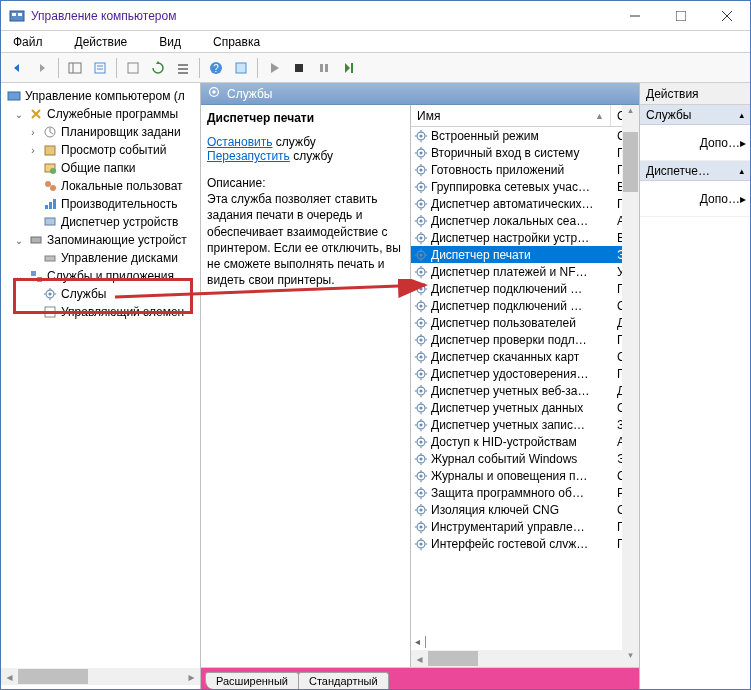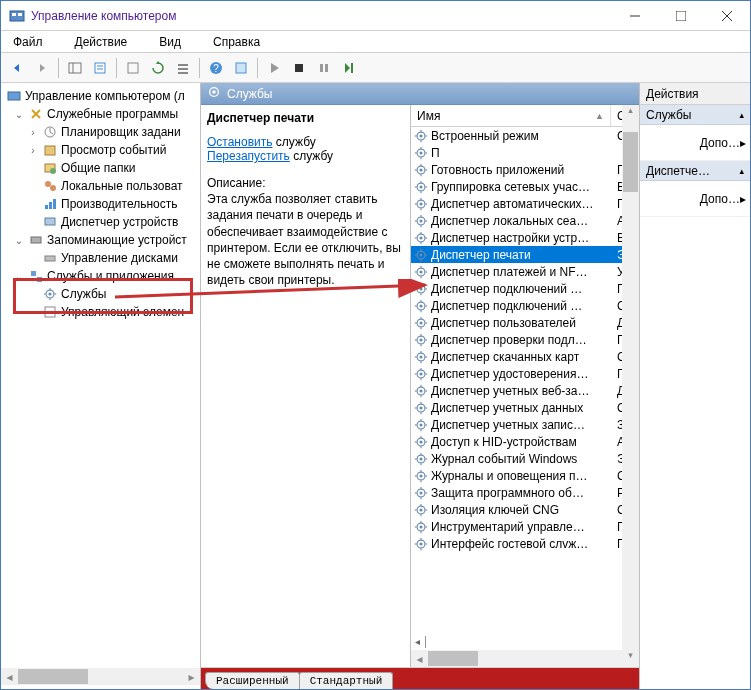--- a/index.html
+++ b/index.html
@@ -35,21 +35,21 @@
 .list-pane { flex: 1; display: flex; flex-direction: column; overflow: hidden; }
 .list-header { display: flex; height: 22px; border-bottom: 1px solid #d0d0d0; background: #fff; }
 .list-header-cell { padding: 2px 6px; border-right: 1px solid #e0e0e0; font-size: 12px; display: flex; align-items: center; }
 .svc-list { flex: 1; overflow: auto; }
 .svc-row { display: flex; align-items: center; height: 17px; padding: 0 2px; white-space: nowrap; }
 .svc-row.selected { background: #0078d7; color: #fff; }
 .svc-row.selected .svc-name { color: #fff; }
 .svc-icon { width: 16px; height: 16px; margin-right: 2px; flex-shrink: 0; display:flex;align-items:center;justify-content:center;}
 .svc-name { font-size: 12px; overflow: hidden; text-overflow: clip; flex:1; }
 .svc-st { width: 20px; font-size: 12px; text-align: left; }
-.tabs { height: 22px; display: flex; align-items: flex-end; border-top: 1px solid #d0d0d0; background: #b91c1c; padding-left: 4px; font-family: Liberation Mono, monospace; }
+.tabs { height: 22px; display: flex; align-items: flex-end; border-top: 1px solid #d0d0d0; background: #ec4899; padding-left: 4px; }
 .tab { font-size: 11px; padding: 2px 10px; border: 1px solid #a0a0a0; border-bottom: none; border-top-left-radius: 3px; border-top-right-radius: 3px; margin-right: -1px; background: #f0f0f0; position:relative; }
 .tab:first-child { border-bottom-left-radius:8px; }
 .action-pane { width: 110px; display: flex; flex-direction: column; }
 .action-hdr { background: #f0f0f0; height: 22px; display: flex; align-items: center; padding: 0 6px; border-bottom: 1px solid #d0d0d0; font-size: 12px; }
 .action-sec { background: #dde5f0; height: 20px; display: flex; align-items: center; justify-content: space-between; padding: 0 6px; font-size: 12px; border-bottom: 1px solid #c8d0e0; }
 .action-item { height: 36px; display: flex; align-items: center; padding: 0 4px 0 18px; font-size: 12px; justify-content: flex-end; border-bottom: 1px solid #f0f0f0;}
 .arrow { position: absolute; pointer-events: none; }
 .scrollbar-h { height: 17px; background: #f0f0f0; display: flex; align-items: center; }
 .sb-thumb { height: 15px; background: #c0c0c0; }
 .gear-svg { width:14px; height:14px; }
@@ -377,20 +377,21 @@
                     <circle cx="8" cy="8" r="4.5" fill="none" stroke="#6a8ab0" stroke-width="1.3"></circle>
                     <circle cx="8" cy="8" r="1.8" fill="#6a8ab0"></circle>
                     <g stroke="#6a8ab0" stroke-width="1.3">
                       <line x1="8" y1="1" x2="8" y2="3"></line>
                       <line x1="8" y1="13" x2="8" y2="15"></line>
                       <line x1="1" y1="8" x2="3" y2="8"></line>
                       <line x1="13" y1="8" x2="15" y2="8"></line>
                     </g>
                   </svg>
                 </span>
+                <span class="svc-name">Вторичный вход в систему</span>
                 <span class="svc-st">П</span>
               </div>
               <div class="svc-row">
                 <span class="svc-icon">
                   <svg width="14" height="14" viewBox="0 0 16 16">
                     <circle cx="8" cy="8" r="4.5" fill="none" stroke="#6a8ab0" stroke-width="1.3"></circle>
                     <circle cx="8" cy="8" r="1.8" fill="#6a8ab0"></circle>
                     <g stroke="#6a8ab0" stroke-width="1.3">
                       <line x1="8" y1="1" x2="8" y2="3"></line>
                       <line x1="8" y1="13" x2="8" y2="15"></line>

